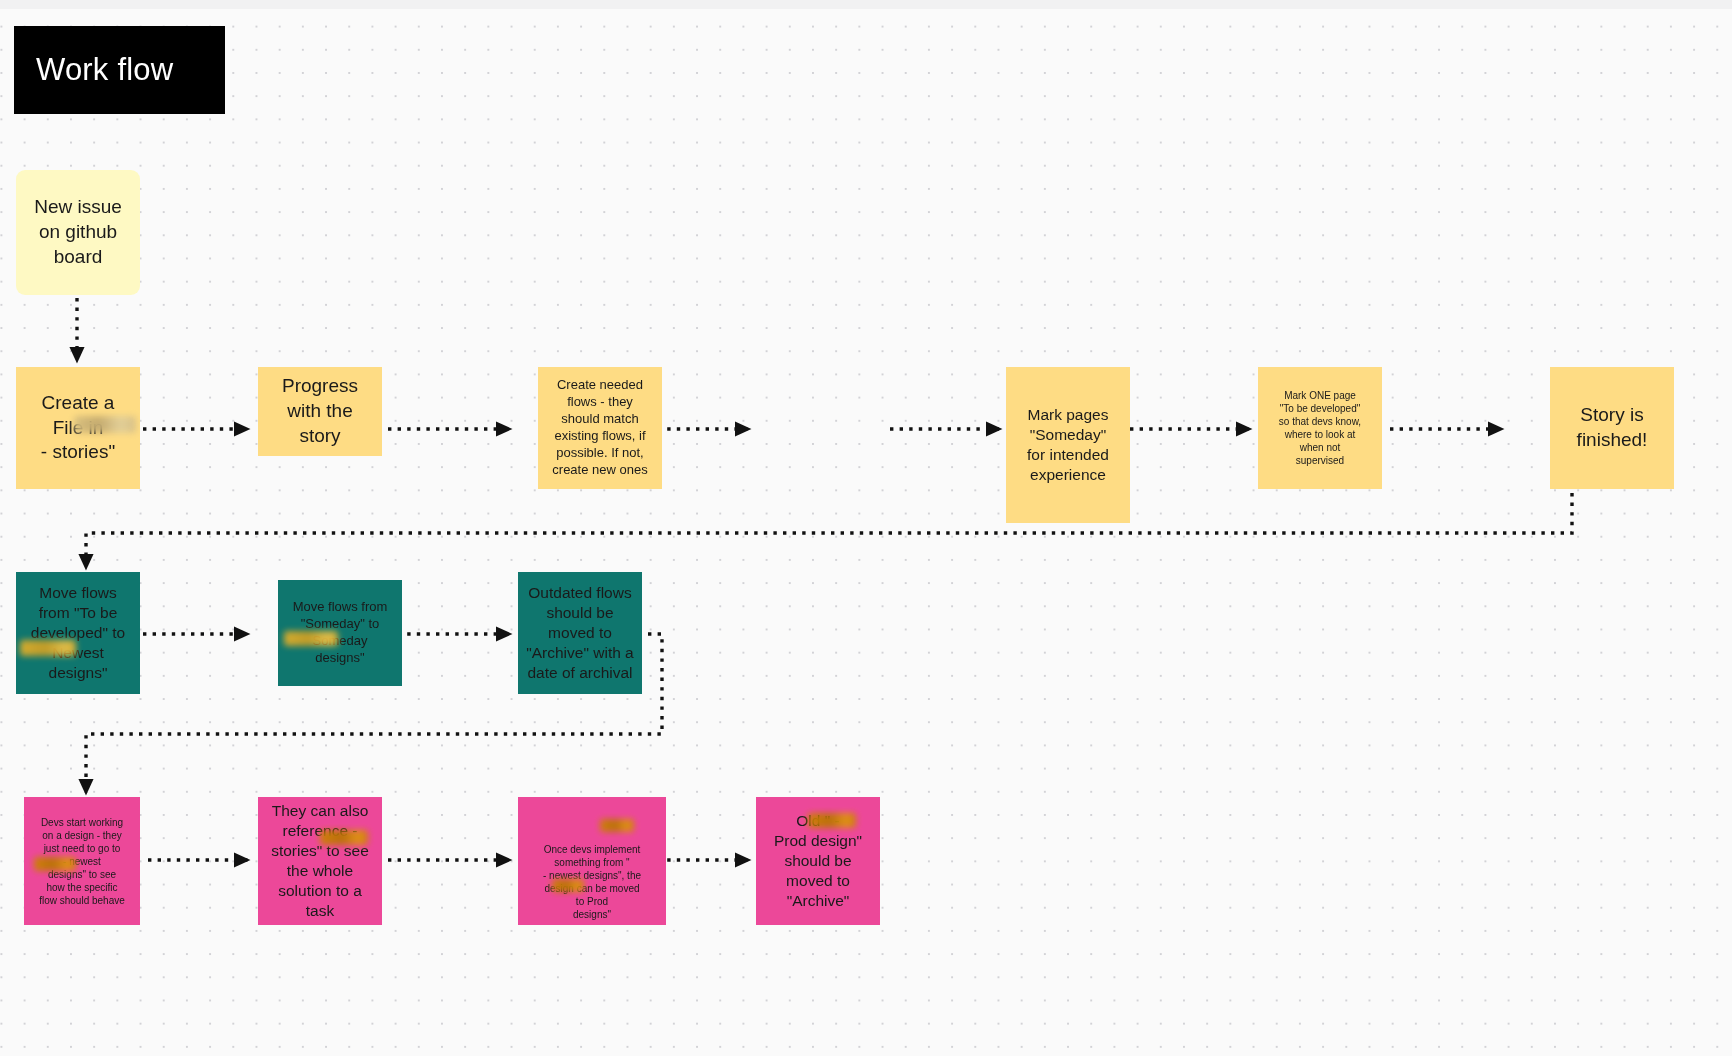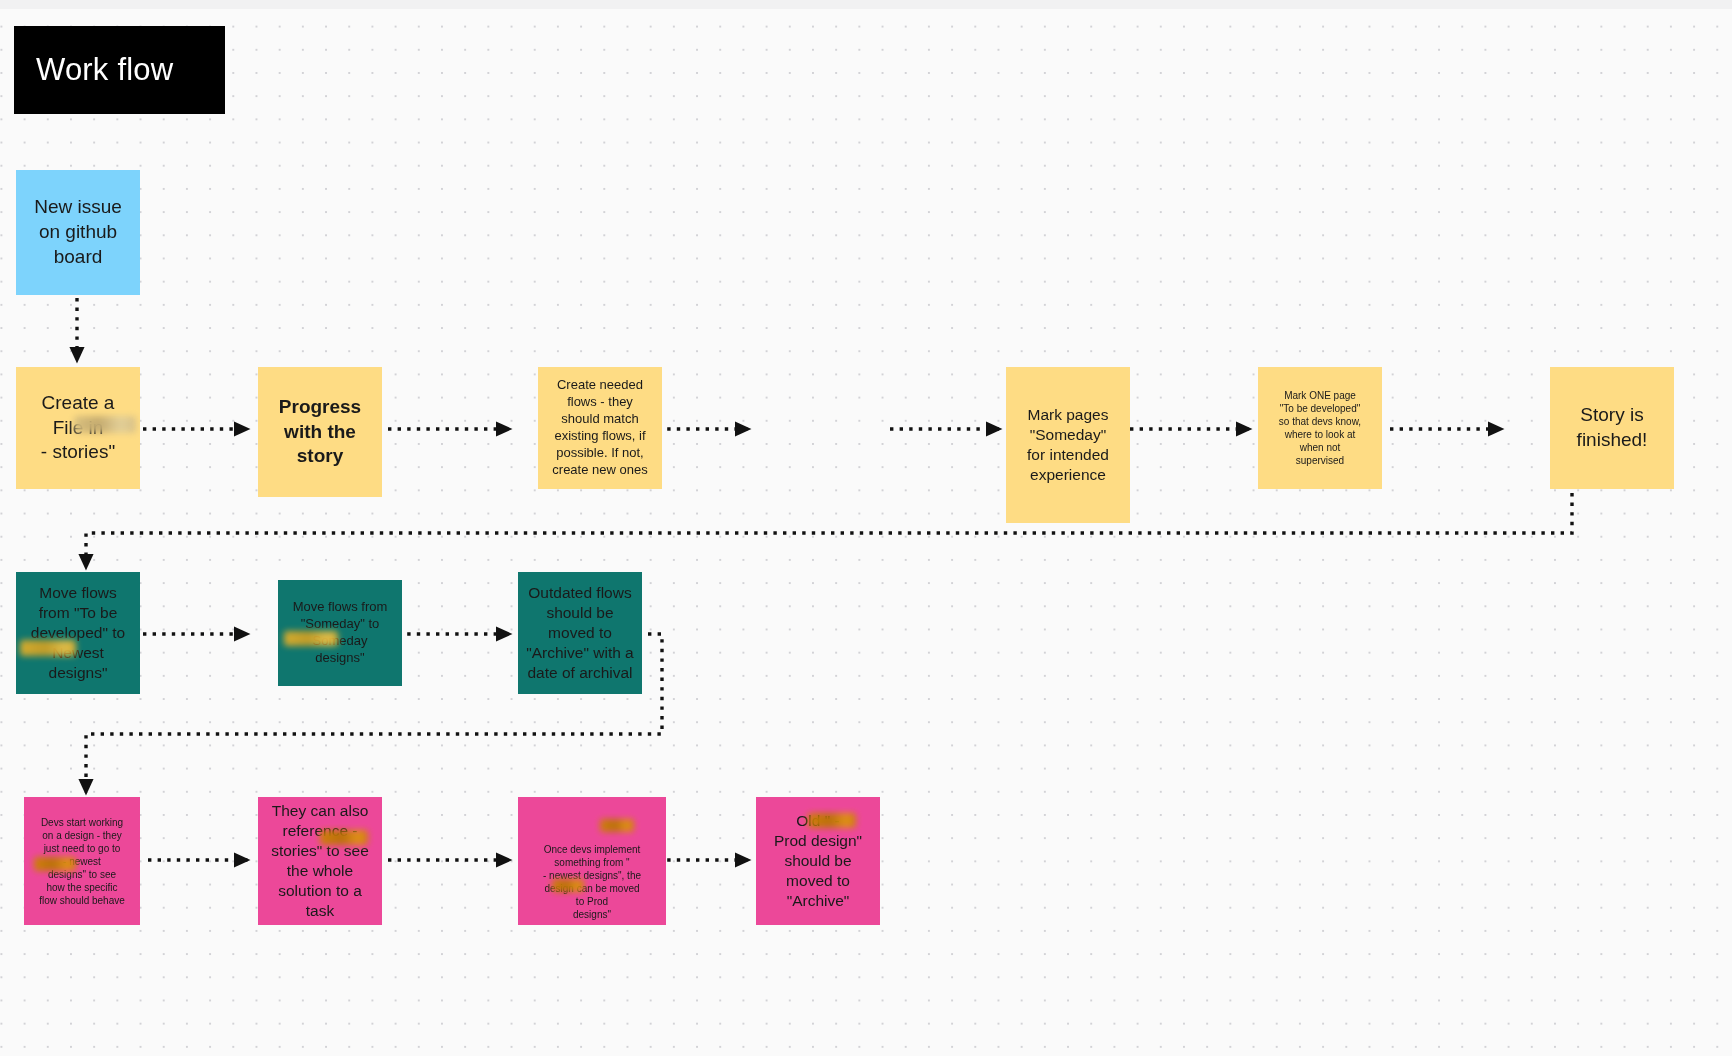--- a/index.html
+++ b/index.html
@@ -51,21 +51,21 @@
     display: flex;
     align-items: center;
     justify-content: center;
     text-align: center;
     color: #1a1a1a;
     padding: 4px 6px;
     line-height: 1.30;
     white-space: pre-line;
     overflow: hidden;
   }
-  .card.yellow  { background: #7dd3fc; }
+  .card.yellow  { background: #fef9c3; border-radius: 9px; }
   .card.amber   { background: #FEDC84; }
   .card.gold    { background: #0f766e; }
   .card.orange  { background: #ec4899; }
 
   .fs-lg  { font-size: 19px; }
   .fs-md  { font-size: 15.5px; }
   .fs-sm  { font-size: 13px; margin-left: 20px; }
   .fs-xs  { font-size: 10px; }
 
   
@@ -140,21 +140,21 @@
 board</span>
   </div>
 
   <div class="card amber fs-lg" style="left:16px; top:367px; width:124px; height:122px;">
     <span>Create a
 File in
 - stories"</span>
     <span class="smudge on-amber" style="left:58px; top:49px; width:62px; height:17px;"></span>
   </div>
 
-  <div class="card amber fs-lg" style="left:258px; top:367px; width:124px; height:130px;font-weight:bold;">
+  <div class="card amber fs-lg" style="left:258px; top:367px; width:124px; height:89px;">
     <span>Progress
 with the
 story</span>
   </div>
 
   <div class="card amber fs-sm" style="left:518px; top:367px; width:124px; height:122px;">
     <span>Create needed
 flows - they
 should match
 existing flows, if

